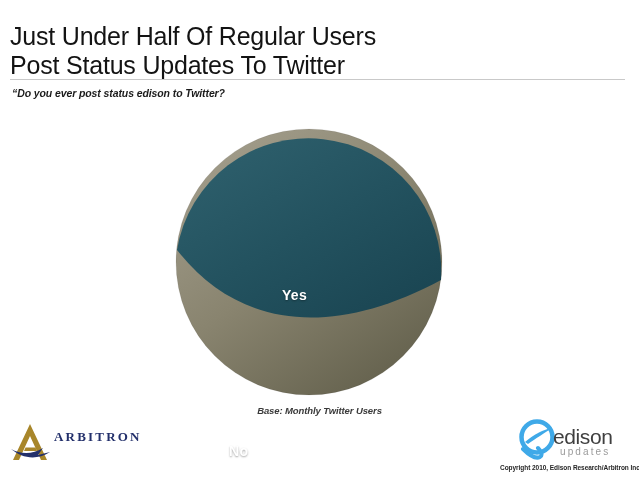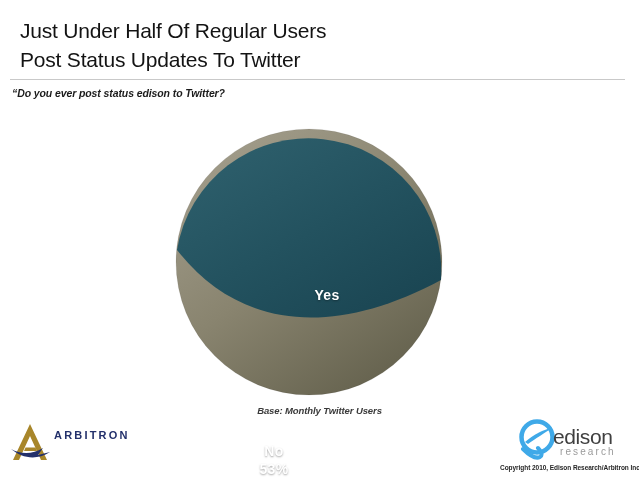--- a/index.html
+++ b/index.html
@@ -13,28 +13,27 @@
     position: relative;
     overflow: hidden;
     font-family: "Liberation Sans", sans-serif;
     color: #1a1a1a;
   }
 
   
   #slide-title {
     position: absolute;
     left: 10px;
-    top: 16px;
+    top: 22px;
     width: 600px;
-    font-size: 21px;
+    font-size: 25px;
     line-height: 29px;
     font-weight: 400;
     color: #131313;
     letter-spacing: -0.2px;
-    margin-left: 10px;
   }
   #slide-title .line { display: block; white-space: nowrap; }
 
   #header-rule {
     position: absolute;
     left: 10px;
     top: 79px;
     width: 615px;
     height: 1px;
     background: #c9c9c9;
@@ -63,21 +62,21 @@
     position: absolute;
     left: 175px;
     top: 8px;
     width: 268px;
     height: 268px;
   }
   #pie-svg { display: block; width: 268px; height: 268px; }
 
   .slice-label {
     position: absolute;
-    text-align: center;
+    text-align: left;
     color: #ffffff;
     font-size: 14px;
     line-height: 18px;
     font-weight: bold;
     text-shadow: 0 1px 2px rgba(0,0,0,0.35);
     letter-spacing: 0.3px;
     white-space: nowrap;
   }
   #label-yes { left: 282px; top: 166px; width: 90px; }
   #label-no  { left: 229px; top: 322px; width: 90px; }
@@ -102,24 +101,25 @@
     left: 10px;
     top: 421px;
     width: 170px;
     height: 45px;
   }
   #arbitron-mark { position: absolute; left: 0; top: 0; width: 44px; height: 42px; }
   #arbitron-wordmark {
     position: absolute;
     left: 44px;
     top: 8px;
-    font-size: 11px;
+    font-size: 13px;
     font-weight: bold;
     color: #23306b;
     letter-spacing: 2.2px;
+    font-family: Liberation Serif, serif;
   }
 
   
   #edison-logo {
     position: absolute;
     left: 516px;
     top: 418px;
     width: 118px;
     height: 44px;
   }
@@ -193,21 +193,20 @@
       <circle cx="134" cy="134" r="133" fill="none" stroke="rgba(0,0,0,0.07)" stroke-width="1"></circle>
     </svg>
   </div>
 
   <div class="slice-label" id="label-yes">
     <span>Yes</span>
   </div>
 
   <div class="slice-label" id="label-no">
     <span>No</span>
-    <span class="pct">53%</span>
   </div>
 
 </div>
 
 <div id="base-note">Base: Monthly Twitter Users</div>
 
 <div id="arbitron-logo">
   <svg id="arbitron-mark" viewBox="0 0 44 42">
     <path d="M20 3 L37 39 L31 39 L20 15 L9 39 L3 39 Z" fill="#a8862a"></path>
     <path d="M14 30 L27 30 L25.5 26.5 L15.5 26.5 Z" fill="#a8862a"></path>
@@ -216,16 +215,16 @@
   <div id="arbitron-wordmark">ARBITRON</div>
 </div>
 
 <div id="edison-logo">
   <svg id="edison-mark" viewBox="0 0 46 44">
     <circle cx="21" cy="19" r="15.5" fill="none" stroke="#3fa9e8" stroke-width="4.5"></circle>
     <path d="M7 31 C13 37, 20 41, 24 39 C27 37.5, 25 33, 22 30" fill="none" stroke="#3fa9e8" stroke-width="4" stroke-linecap="round"></path>
     <path d="M9 24 C17 17, 28 11, 36 10 C30 14, 19 21, 12 26 Z" fill="#3fa9e8"></path>
   </svg>
   <div id="edison-wordmark">edison</div>
-  <div id="edison-subword">research</div>
+  <div id="edison-subword">updates</div>
 </div>
 
 <div id="copyright">Copyright 2010, Edison Research/Arbitron Inc.</div>
 
 </body></html>

